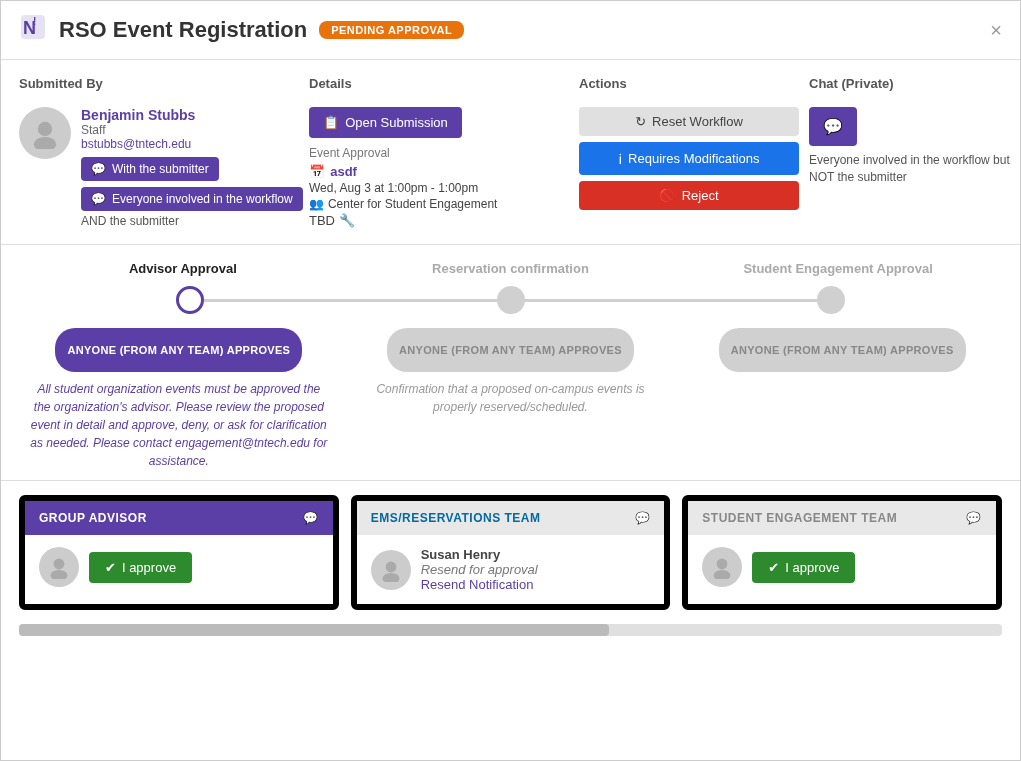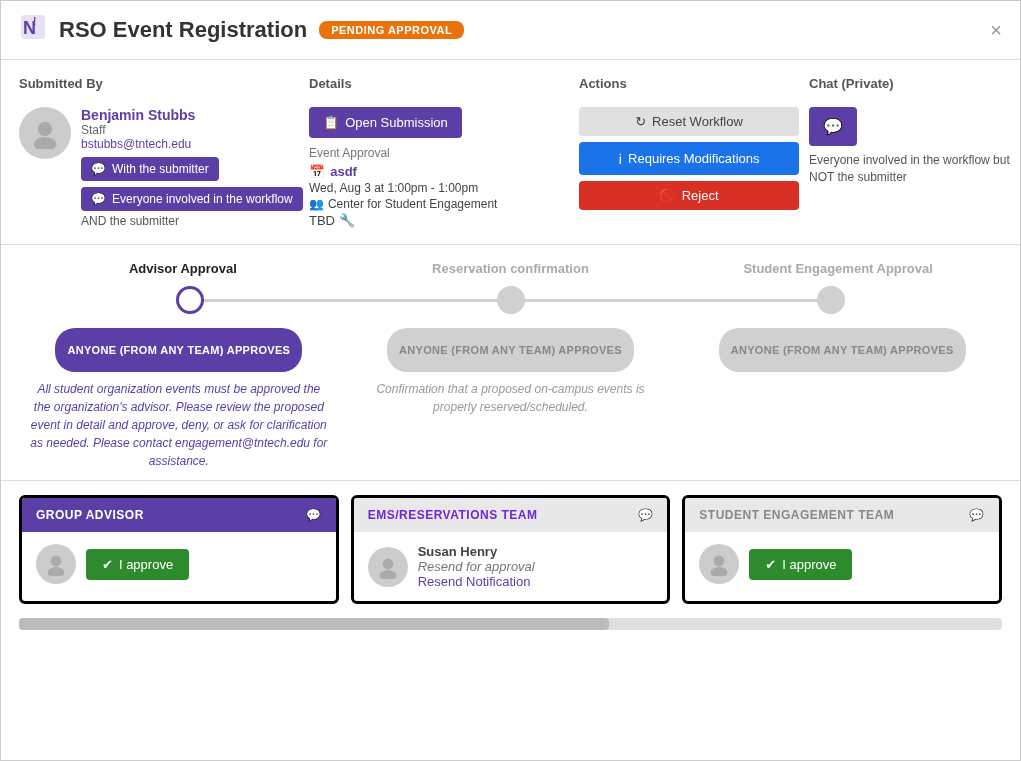--- a/index.html
+++ b/index.html
@@ -286,40 +286,40 @@
       padding: 14px 18px;
       overflow-x: auto;
     }
     .approval-cards {
       display: grid;
       grid-template-columns: 1fr 1fr 1fr;
       gap: 12px;
       min-width: 700px;
     }
     .approval-card {
-      border: 3px solid #000000;
+      border: 6px solid #000000;
       border-radius: 6px;
       overflow: hidden;
     }
     .card-header {
       padding: 10px 14px;
       display: flex;
       align-items: center;
       justify-content: space-between;
       font-weight: bold;
       font-size: 12px;
       letter-spacing: 0.5px;
     }
     .card-header.advisor {
       background: #5b3fa6;
       color: #fff;
     }
     .card-header.ems {
       background: #e8e8e8;
-      color: #6d28d9;
+      color: #0369a1;
     }
     .card-header.engagement {
       background: #e8e8e8;
       color: #888;
     }
     .card-body {
       padding: 12px 14px;
       display: flex;
       align-items: center;
       gap: 10px;

